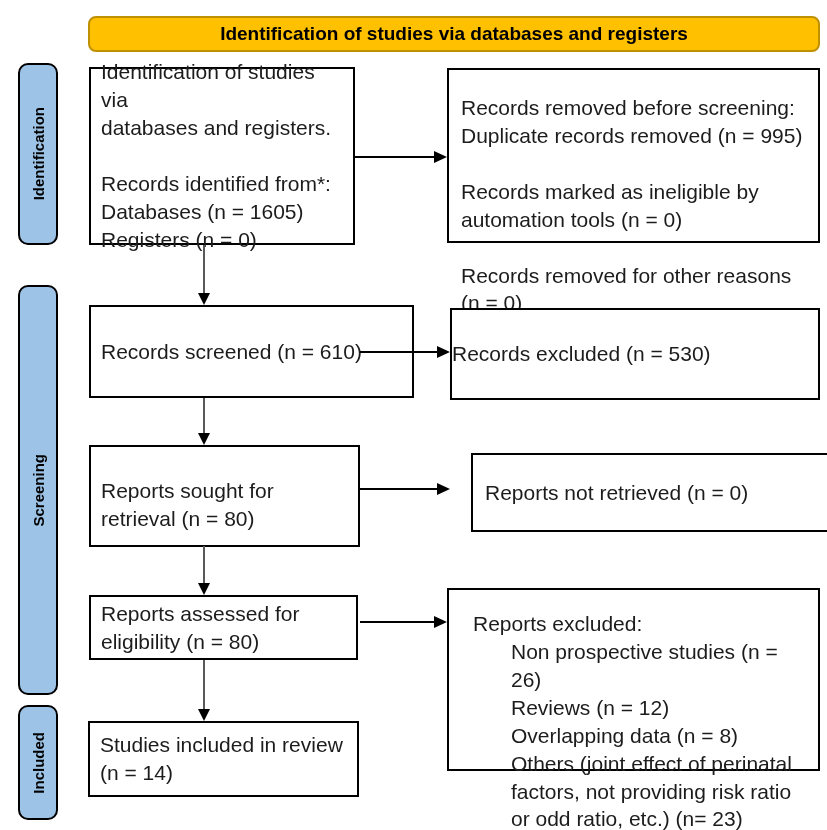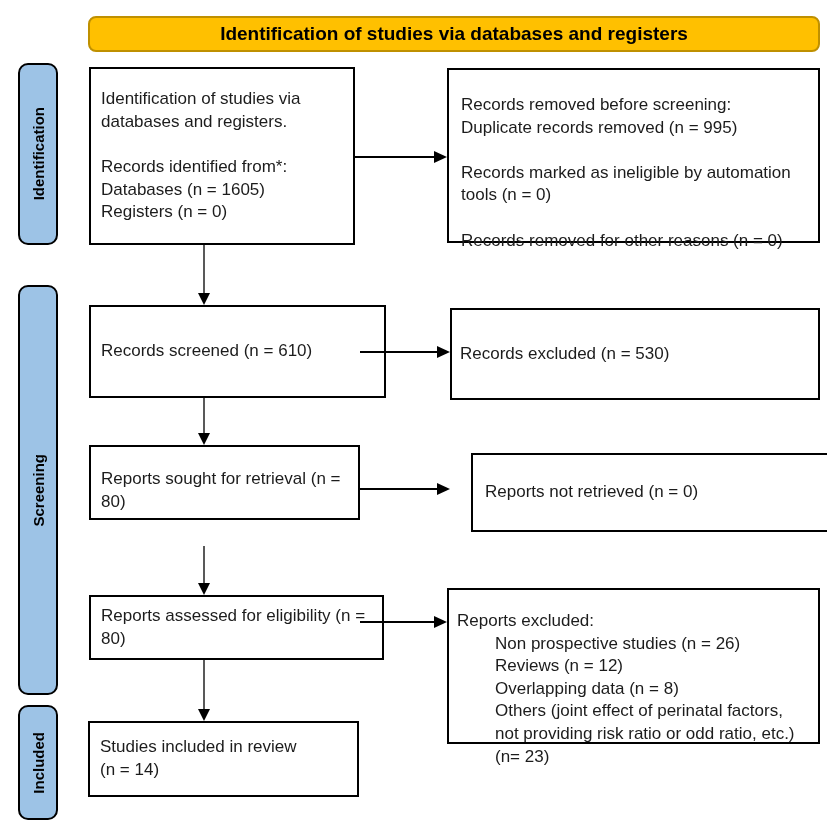--- a/index.html
+++ b/index.html
@@ -27,33 +27,33 @@
     writing-mode:vertical-rl; transform:rotate(180deg);
     font-weight:bold; font-size:15px; color:#000; white-space:nowrap;
   }
   .stage-identification { top:63px;  height:178px; }
   .stage-screening      { top:285px; height:406px; }
   .stage-included       { top:705px; height:111px; }
 
   
   .box {
     position:absolute; background:#fff; border:2px solid #000; box-sizing:border-box;
-    font-size:17px; line-height:1.33; color:#1c1c1c;
+    font-size:21px; line-height:1.33; color:#1c1c1c;
   }
   .box .txt { white-space:pre-line; }
   .vcenter { display:flex; align-items:center; }
 
   .box-records-identified   { left:89px;  top:67px;  width:266px; height:178px; padding:0 8px 0 10px; }
   .box-records-removed      { left:447px; top:68px;  width:373px; height:175px; padding:24px 14px 0 12px; }
-  .box-records-screened     { left:89px;  top:305px; width:297px; height:93px;  padding:0 10px; }
-  .box-records-excluded     { left:450px; top:308px; width:370px; height:92px;  padding:0 8px; }
-  .box-reports-sought       { left:89px;  top:445px; width:271px; height:75px; padding:17px 14px 0 10px; }
+  .box-records-screened     { left:89px;  top:305px; width:325px; height:93px;  padding:0 10px; }
+  .box-records-excluded     { left:450px; top:308px; width:370px; height:92px;  padding:0 0; }
+  .box-reports-sought       { left:89px;  top:445px; width:271px; height:102px; padding:17px 14px 0 10px; }
   .box-reports-not-retrieved{ left:450px; top:453px; width:370px; height:79px;  padding:0 12px;margin-left:21px; }
-  .box-reports-assessed     { left:89px;  top:595px; width:295px; height:65px;  padding:0 14px 0 10px;align-items:center; }
-  .box-reports-excluded     { left:447px; top:588px; width:373px; height:156px; padding:20px 12px 0 8px; }
+  .box-reports-assessed     { left:89px;  top:595px; width:269px; height:65px;  padding:0 14px 0 10px;align-items:center; }
+  .box-reports-excluded     { left:447px; top:588px; width:373px; height:183px; padding:20px 12px 0 24px; }
   .box-studies-included     { left:88px;  top:721px; width:271px; height:76px;  padding:12px 10px; }
 
   .excl-item { padding-left:38px; }
 
   
   .hline { position:absolute; height:2px; background:#000; }
   .vline { position:absolute; width:2px;  background:#595959; }
   .head-right {
     position:absolute; width:0; height:0;
     border-top:6px solid transparent; border-bottom:6px solid transparent;

